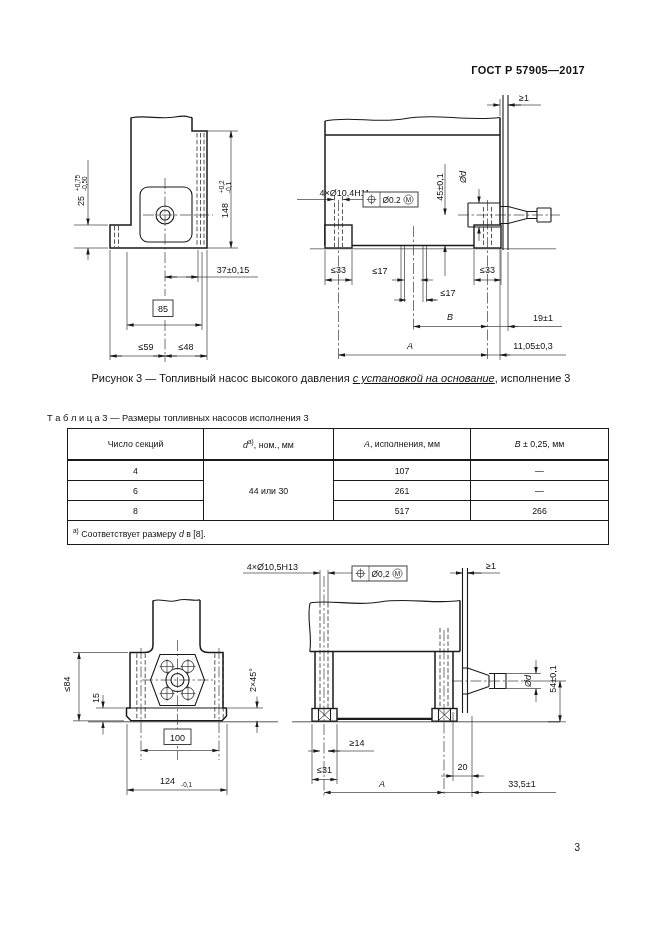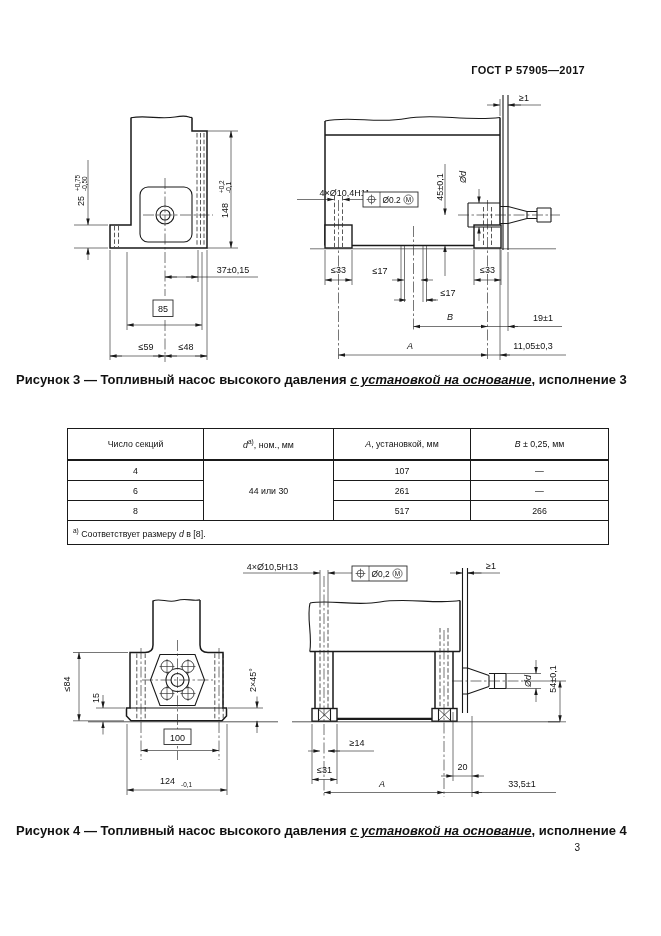--- a/index.html
+++ b/index.html
@@ -1,20 +1,20 @@
 <!DOCTYPE html>
 <html><head>
 <meta charset="utf-8">
 <style>
   html,body{margin:0;padding:0;background:#fff;}
   .page{position:relative;width:661px;height:936px;background:#fff;overflow:hidden;
         font-family:"Liberation Sans",sans-serif;color:#111;}
   .abs{position:absolute;}
   .std{top:64px;right:76px;font-size:11px;font-weight:bold;letter-spacing:.3px;}
-  .cap{left:16px;width:630px;text-align:left;font-size:13px;font-weight:bold;}
+  .cap{left:16px;width:630px;text-align:center;font-size:11px;}
   .cap3{top:372px;} .cap4{top:823px;}
   .iu{font-style:italic;text-decoration:underline;}
   .ttl{top:413px;left:47px;font-size:9.3px;}
   .pgn{top:842px;right:81px;font-size:10px;}
   table.gt{position:absolute;top:428px;left:47px;width:541px;border-collapse:collapse;
            table-layout:fixed;border:1.4px solid #1a1a1a;margin-left:20px;}
   table.gt td{border:1px solid #1a1a1a;font-size:8.8px;text-align:center;vertical-align:middle;
               padding:1px 2px;height:17px;color:#111;}
   table.gt tr.hd td{height:28px;border-bottom:2.3px solid #1a1a1a;}
   table.gt td.fn{text-align:left;padding:3px 5px;}
@@ -262,33 +262,34 @@
       <path class="sT" marker-end="url(#ar)" d="M482,792.5 H472"></path>
       <text class="d mid" x="522" y="786.5">33,5±1</text>
     </g>
   </g>
 </svg>
 
 <div class="abs std">ГОСТ Р 57905—2017</div>
 
 <div class="abs cap cap3"><span>Рисунок 3 — Топливный насос высокого давления </span><span class="iu">с установкой на основание</span><span>, исполнение 3</span></div>
 
+<div class="abs ttl"><span>Т а б л и ц а  3</span><span> — Размеры топливных насосов исполнения 3</span></div>
 
 <table class="gt">
   <colgroup>
         <col style="width:136px">
         <col style="width:130px">
         <col style="width:137px">
         <col style="width:138px">
       </colgroup>
   <tbody>
         <tr class="hd">
     <td>Число секций</td>
     <td><span class="it">d</span><sup>а)</sup><span>, ном., мм</span></td>
-    <td><span class="it">А</span><span>, установкой, мм</span></td>
+    <td><span class="it">А</span><span>, исполнения, мм</span></td>
     <td><span class="it">В</span><span> ± 0,25, мм</span></td>
   </tr>
   <tr>
     <td>4</td>
     <td rowspan="3">44 или 30</td>
     <td>107</td>
     <td>—</td>
   </tr>
   <tr>
     <td>6</td>
@@ -299,17 +300,16 @@
     <td>8</td>
     <td>517</td>
     <td>266</td>
   </tr>
   <tr>
     <td class="fn" colspan="4"><sup>а)</sup><span> Соответствует размеру </span><span class="it">d</span><span> в [8].</span></td>
   </tr>
 </tbody>
     </table>
 
-<div class="abs cap cap4"><span>Рисунок 4 — Топливный насос высокого давления </span><span class="iu">с установкой на основание</span><span>, исполнение 4</span></div>
 
 <div class="abs pgn">3</div>
 
 </div>
 
 </body></html>

